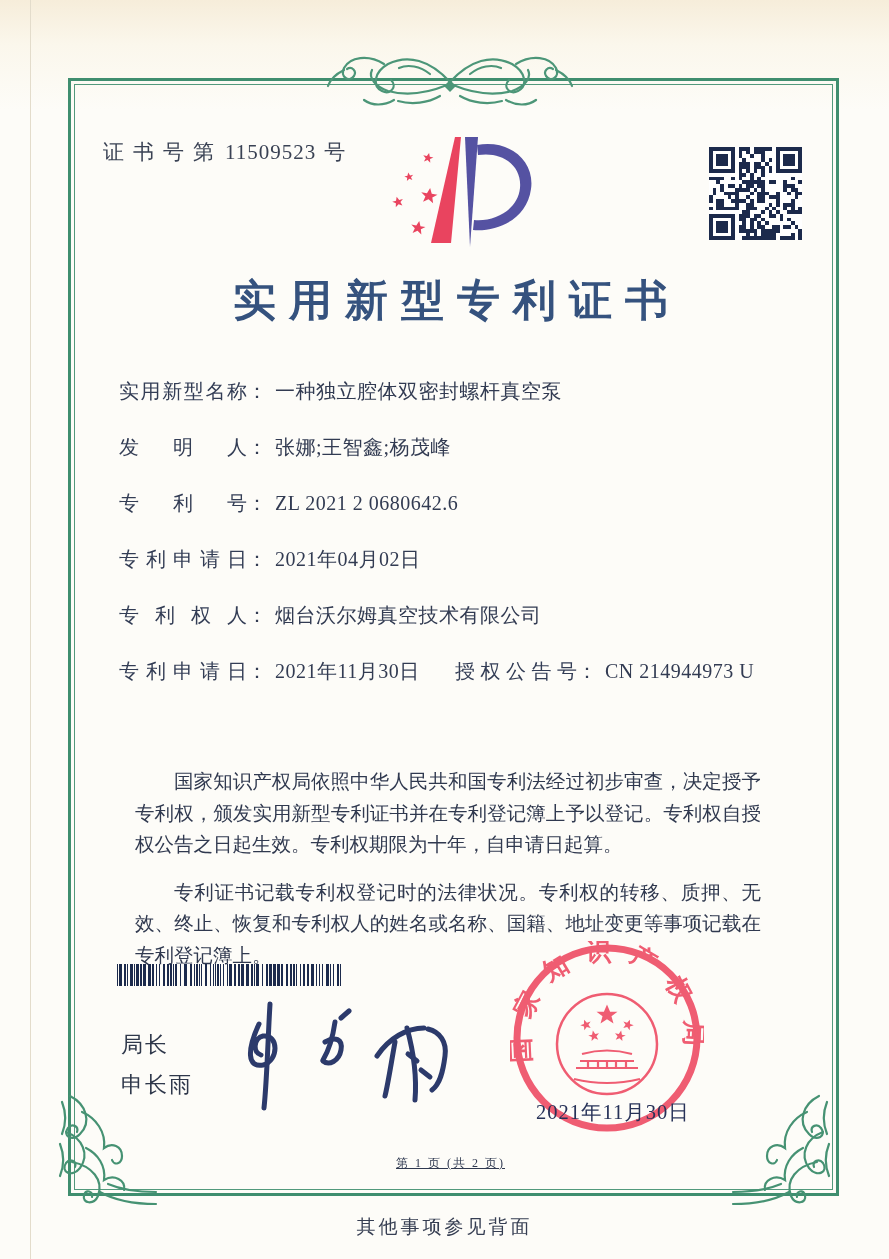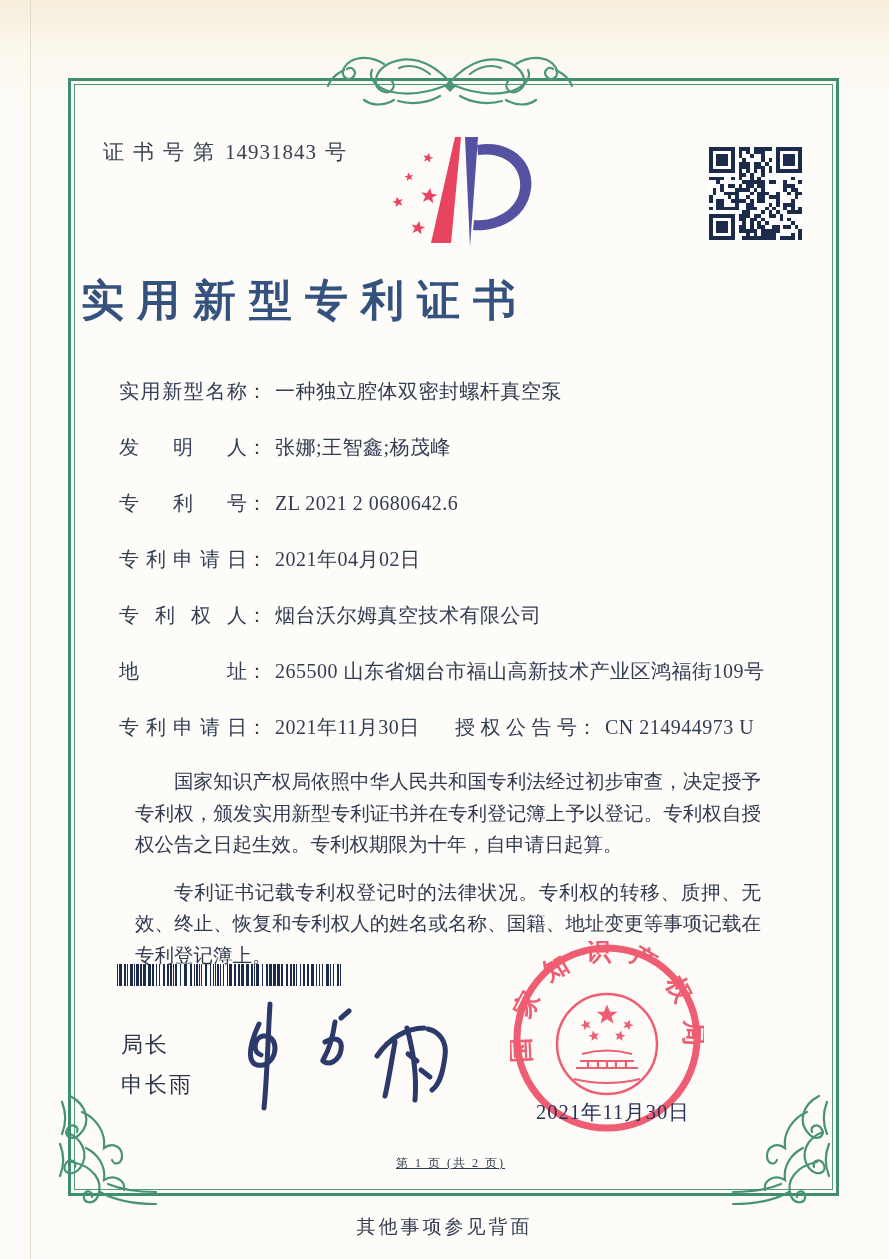--- a/index.html
+++ b/index.html
@@ -23,21 +23,21 @@
 
   .cert-no{position:absolute;left:103px;top:138px;font-size:21px;color:#3a4254;}
   .cert-no .sp{letter-spacing:9px;}
   .cert-no .num{letter-spacing:1px;margin-left:2px;}
   .cert-no .suf{margin-left:8px;}
 
   .logo{position:absolute;left:372px;top:126px;width:165px;height:140px;}
   .qr{position:absolute;left:709px;top:147px;width:93px;height:93px;background:#fff;}
   .qr svg{width:100%;height:100%;display:block;}
 
-  .title{position:absolute;left:68px;top:272px;width:765px;text-align:left;
+  .title{position:absolute;left:68px;top:272px;width:765px;text-align:center;
     font-size:43px;font-weight:700;letter-spacing:13px;color:#35527e;text-indent:13px;}
 
   .fields{position:absolute;left:119px;top:376px;width:660px;font-size:20px;}
   .field{margin-bottom:26px;line-height:30px;white-space:nowrap;}
   .flabel{display:inline-block;width:128px;text-align:justify;text-align-last:justify;color:#333d55;}
   .fcolon{margin-right:8px;}
   .fvalue{letter-spacing:.5px;}
   .dualpair .pair1{display:inline-block;width:336px;}
   .flabel2{display:inline-block;width:122px;text-align:justify;text-align-last:justify;color:#333d55;}
 
@@ -115,21 +115,21 @@
     <path d="M30,20 C44,26 54,40 52,56 C60,50 70,54 70,64 C70,72 62,74 60,68"></path>
     <path d="M34,56 C46,62 54,74 52,88 C62,82 74,88 72,98"></path>
     <path d="M48,100 C62,108 80,112 104,112"></path>
     <path d="M56,92 C70,98 86,100 104,100"></path>
     <path d="M10,10 C14,20 14,32 10,42"></path>
     <path d="M8,52 C12,62 12,74 8,84"></path>
   </g>
 </svg>
 
 <div class="cert-no">
-  <span class="sp">证书号第</span><span class="num">14931843</span><span class="suf">号</span>
+  <span class="sp">证书号第</span><span class="num">11509523</span><span class="suf">号</span>
 </div>
 
 <svg class="logo" viewBox="0 0 165 130">
   <defs>
     <path id="star5" d="M0,-10 L2.94,-3.09 10,-3.09 4.26,1.18 6.18,8.09 0,4 -6.18,8.09 -4.26,1.18 -10,-3.09 -2.94,-3.09 Z"></path>
   </defs>
   <polygon points="83,6 89,6 79,112 59,112" fill="#e9445f"></polygon>
   <polygon points="93,6 106,6 98,116" fill="#5552a2"></polygon>
   <path d="M105,14 C140,8 163,32 159,58 C155,88 126,101 101,99 L102,89 C124,91 146,78 148,57 C150,36 132,20 106,24 Z" fill="#5552a2"></path>
   <use href="#star5" transform="translate(56,27) scale(0.52) rotate(12)" fill="#e9445f"></use>
@@ -155,23 +155,20 @@
     <span class="flabel">发明人</span><span class="fcolon">：</span><span class="fvalue">张娜;王智鑫;杨茂峰</span>
   </div>
   <div class="field">
     <span class="flabel">专利号</span><span class="fcolon">：</span><span class="fvalue">ZL 2021 2 0680642.6</span>
   </div>
   <div class="field">
     <span class="flabel">专利申请日</span><span class="fcolon">：</span><span class="fvalue">2021年04月02日</span>
   </div>
   <div class="field">
     <span class="flabel">专利权人</span><span class="fcolon">：</span><span class="fvalue">烟台沃尔姆真空技术有限公司</span>
-  </div>
-  <div class="field">
-    <span class="flabel">地址</span><span class="fcolon">：</span><span class="fvalue">265500 山东省烟台市福山高新技术产业区鸿福街109号</span>
   </div>
   <div class="field dualpair">
     <span class="pair1"><span class="flabel">专利申请日</span><span class="fcolon">：</span><span class="fvalue">2021年11月30日</span></span><span><span class="flabel2">授权公告号</span><span class="fcolon">：</span><span class="fvalue">CN 214944973 U</span></span>
   </div>
 </div>
 
 <div class="paras">
   <p>国家知识产权局依照中华人民共和国专利法经过初步审查，决定授予专利权，颁发实用新型专利证书并在专利登记簿上予以登记。专利权自授权公告之日起生效。专利权期限为十年，自申请日起算。</p>
   <p>专利证书记载专利权登记时的法律状况。专利权的转移、质押、无效、终止、恢复和专利权人的姓名或名称、国籍、地址变更等事项记载在专利登记簿上。</p>
 </div>

